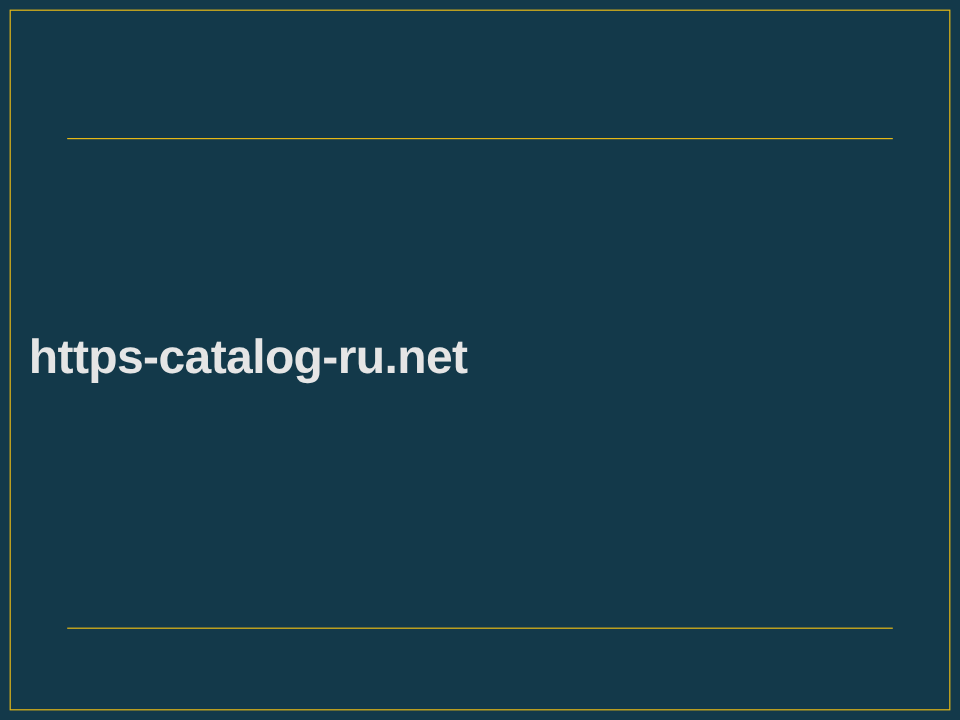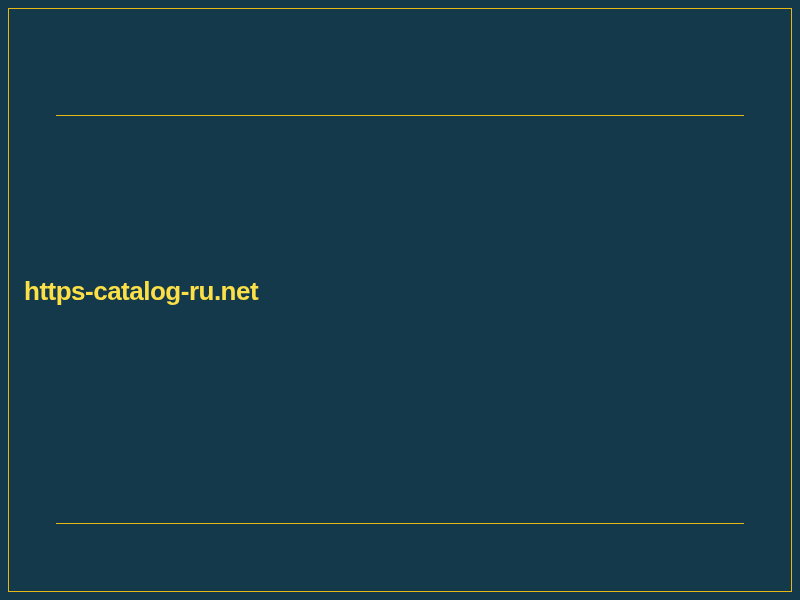--- a/index.html
+++ b/index.html
@@ -37,22 +37,22 @@
       right: 56px;
       border: none;
       border-top: 1px solid #e5b817;
     }
     .domain-text {
       position: absolute;
       top: 276px;
       left: 24px;
       font-family: Verdana, Geneva, sans-serif;
       font-weight: 900;
-      font-size: 26px;
-      color: #fde047;
+      font-size: 40px;
+      color: #e5e5e5;
       letter-spacing: -0.5px;
       text-align: center;
     }
   </style>
 </head>
 <body>
 
 <div class="inner-frame"></div>
 <hr class="hr-top">
 <hr class="hr-bottom">

